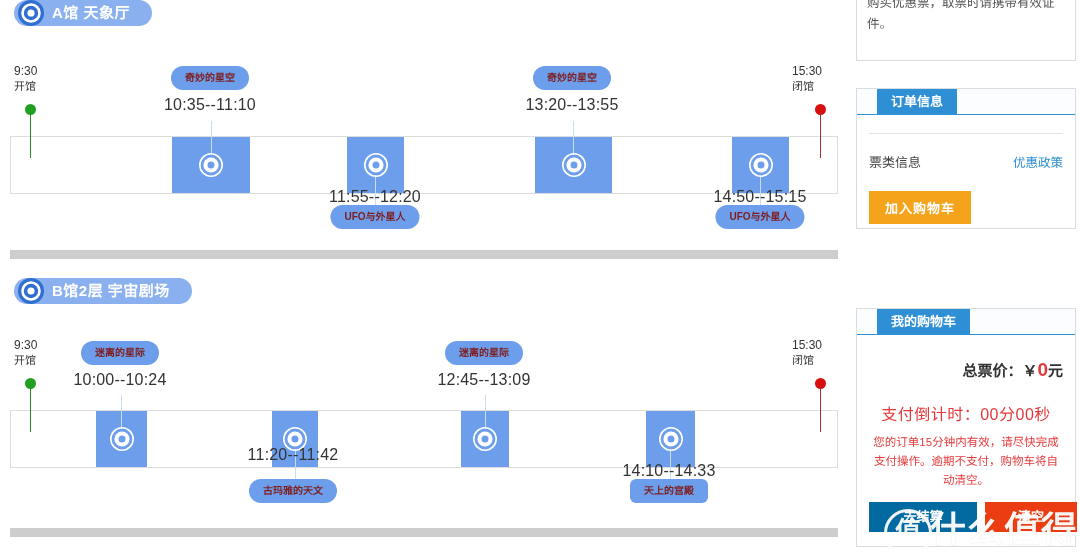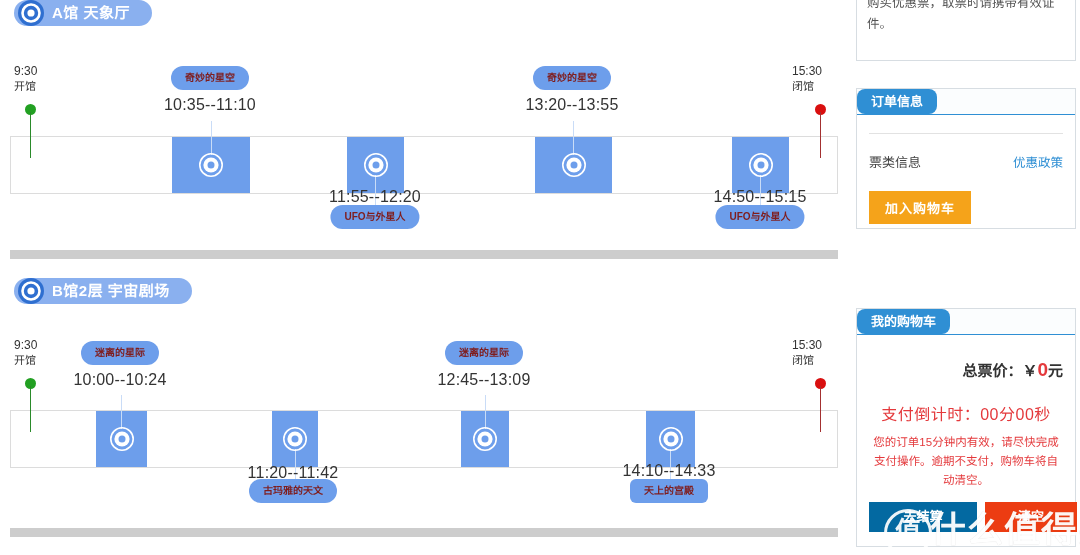--- a/index.html
+++ b/index.html
@@ -205,31 +205,30 @@
     box-sizing: border-box;
   }
   .panel-tabbar {
     position: relative;
     height: 25px;
     border-bottom: 1px solid #2f8fd4;
     background: #fbfdfe;
   }
   .panel-tab {
     position: absolute;
-    left: 0;
+    left: 20px;
     top: 0;
     height: 25px;
     line-height: 25px;
     padding: 0 14px;
     background: #2f8fd4;
     color: #ffffff;
     font-size: 13px;
     font-weight: bold;
     white-space: nowrap;
-    border-radius: 8px;
   }
   .panel-body { padding: 0 12px; position: relative; }
 
   .hr-line {
     height: 1px;
     background: #e2e2e2;
     margin: 18px 0 0 0;
   }
   .row-ticketinfo {
     display: flex;
@@ -508,21 +507,21 @@
         <div class="pin-dot"></div>
         <div class="pin-stem"></div>
       </div>
 
       <div class="show-pill" style="left:120px;top:63px;">迷离的星际</div>
       <div class="show-time" style="left:120px;top:93px;">10:00--10:24</div>
 
       <div class="show-pill" style="left:484px;top:63px;">迷离的星际</div>
       <div class="show-time" style="left:484px;top:93px;">12:45--13:09</div>
 
-      <div class="show-time" style="left:293px;top:186px;">11:20--11:42</div>
+      <div class="show-time" style="left:293px;top:168px;">11:20--11:42</div>
       <div class="show-pill" style="left:293px;top:201px;">古玛雅的天文</div>
 
       <div class="show-time" style="left:669px;top:184px;">14:10--14:33</div>
       <div class="show-pill" style="left:669px;top:201px;border-radius:6px;">天上的宫殿</div>
     </div>
 
     <div class="divider" style="top:528px;"></div>
   </div>
 
   <div id="order-sidebar">

